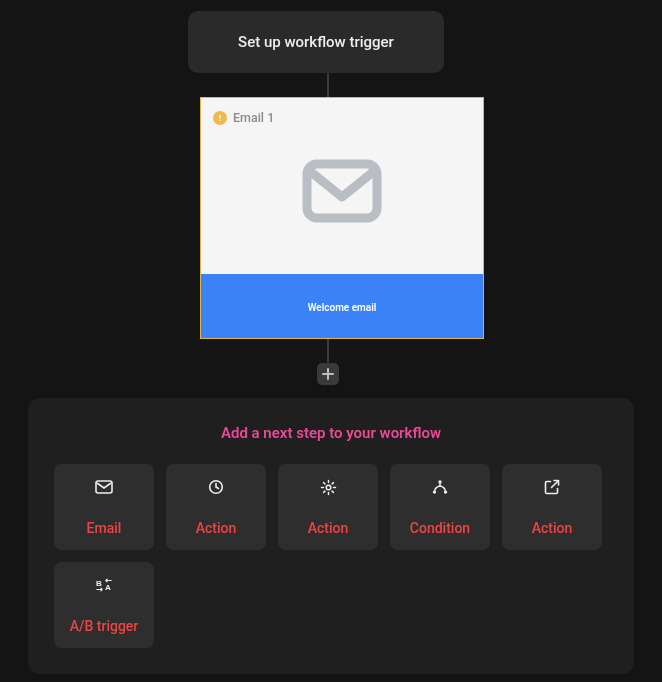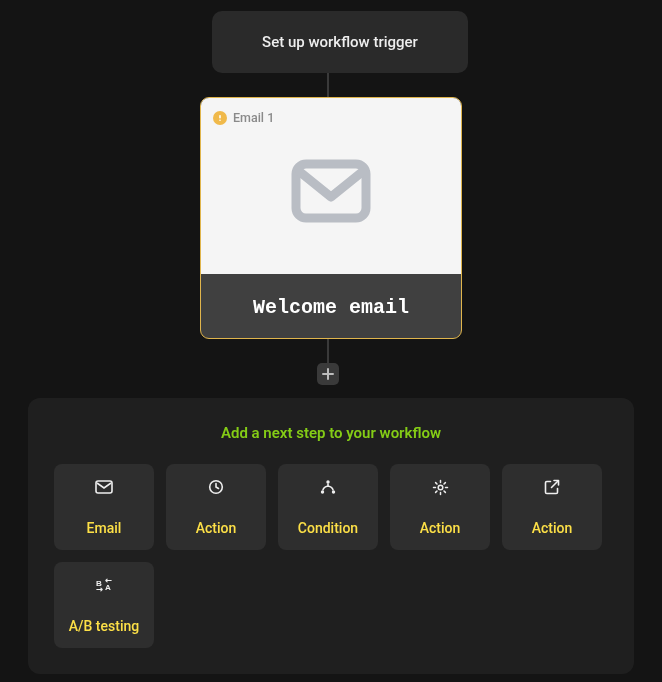--- a/index.html
+++ b/index.html
@@ -11,21 +11,21 @@
     overflow: hidden;
     color: #eee;
   }
   .canvas {
     position: relative;
     width: 100%;
     height: 100%;
   }
   .trigger-node {
     position: absolute;
-    left: 212px;
+    left: 188px;
     top: 11px;
     width: 256px;
     height: 62px;
     background: #2a2a2a;
     border-radius: 10px;
     display: flex;
     align-items: center;
     justify-content: center;
     font-size: 15px;
     font-weight: 500;
@@ -37,27 +37,27 @@
     left: 327px;
     top: 73px;
     width: 2px;
     height: 24px;
     background: #3a3a3a;
   }
   .email-node {
     position: absolute;
     left: 200px;
     top: 97px;
-    width: 262px;
+    width: 284px;
     height: 242px;
     border: 1px solid #e0b54c;
-    border-radius: 9px;
+    border-radius: 0;
     overflow: hidden;
     cursor: pointer;
-    background: #404040;
+    background: #3b82f6;
   }
   .email-preview {
     width: 100%;
     height: 176px;
     background: #f5f5f5;
     position: relative;
   }
   .email-badge {
     position: absolute;
     top: 12px;
@@ -83,24 +83,23 @@
     position: absolute;
     left: 50%;
     top: 54%;
     transform: translate(-50%, -50%);
   }
   .email-title {
     height: 66px;
     display: flex;
     align-items: center;
     justify-content: center;
-    font-size: 20px;
+    font-size: 10px;
     font-weight: 600;
     color: #fff;
-    font-family: Liberation Mono, monospace;
   }
   .connector-2 {
     position: absolute;
     left: 327px;
     top: 339px;
     width: 2px;
     height: 24px;
     background: #3a3a3a;
   }
   .plus-node {
@@ -123,42 +122,42 @@
     top: 398px;
     width: 606px;
     background: #1f1f1f;
     border-radius: 12px;
     padding: 26px 26px 26px 26px;
   }
   .palette-title {
     text-align: center;
     font-size: 15px;
     font-weight: 600;
-    color: #84cc16;
+    color: #ec4899;
     margin-bottom: 22px;
   }
   .palette-grid {
     display: flex;
     flex-wrap: wrap;
     gap: 12px;
   }
   .step-tile {
     width: 100px;
     height: 86px;
     background: #2e2e2e;
     border-radius: 8px;
     display: flex;
     flex-direction: column;
     align-items: center;
     justify-content: center;
     gap: 24px;
     cursor: pointer;
     font-size: 14px;
     font-weight: 500;
-    color: #fde047;
+    color: #ef4444;
   }
   .step-tile .tile-icon {
     width: 18px;
     height: 18px;
     display:flex;
     align-items:center;
     justify-content:center;
   }
 </style>
 </head>
@@ -222,38 +221,38 @@
           <svg width="16" height="16" viewBox="0 0 16 16" fill="none">
               <circle cx="8" cy="8" r="6.3" stroke="#eee" stroke-width="1.6"></circle>
               <path d="M8 4.5 V8 L10.5 9.5" stroke="#eee" stroke-width="1.6" stroke-linecap="round"></path>
             </svg>
         </span>
         <span>Action</span>
       </div>
 
       <div class="step-tile">
         <span class="tile-icon">
+          <svg width="17" height="17" viewBox="0 0 17 17" fill="none">
+              <circle cx="8.5" cy="8.5" r="2.3" stroke="#eee" stroke-width="1.5"></circle>
+              <path d="M8.5 1.5v2M8.5 13.5v2M1.5 8.5h2M13.5 8.5h2M3.6 3.6l1.4 1.4M12 12l1.4 1.4M13.4 3.6L12 5M5 12l-1.4 1.4" stroke="#eee" stroke-width="1.5" stroke-linecap="round"></path>
+            </svg>
+        </span>
+        <span>Action</span>
+      </div>
+
+      <div class="step-tile">
+        <span class="tile-icon">
           <svg width="18" height="16" viewBox="0 0 18 16" fill="none">
               <circle cx="9" cy="3" r="1.7" fill="#eee"></circle>
               <circle cx="3.5" cy="13" r="1.7" fill="#eee"></circle>
               <circle cx="14.5" cy="13" r="1.7" fill="#eee"></circle>
               <path d="M9 4.5 V7 M9 7 C9 7 4.5 8 3.8 11.3 M9 7 C9 7 13.5 8 14.2 11.3" stroke="#eee" stroke-width="1.6" fill="none"></path>
             </svg>
         </span>
         <span>Condition</span>
-      </div>
-
-      <div class="step-tile">
-        <span class="tile-icon">
-          <svg width="17" height="17" viewBox="0 0 17 17" fill="none">
-              <circle cx="8.5" cy="8.5" r="2.3" stroke="#eee" stroke-width="1.5"></circle>
-              <path d="M8.5 1.5v2M8.5 13.5v2M1.5 8.5h2M13.5 8.5h2M3.6 3.6l1.4 1.4M12 12l1.4 1.4M13.4 3.6L12 5M5 12l-1.4 1.4" stroke="#eee" stroke-width="1.5" stroke-linecap="round"></path>
-            </svg>
-        </span>
-        <span>Action</span>
       </div>
 
       <div class="step-tile">
         <span class="tile-icon">
           <svg width="16" height="16" viewBox="0 0 16 16" fill="none">
               <path d="M6.5 2.5 H2.8 c-.7 0-1.3.6-1.3 1.3 v9.4 c0 .7.6 1.3 1.3 1.3 h9.4 c.7 0 1.3-.6 1.3-1.3 V9.5" stroke="#eee" stroke-width="1.6" stroke-linecap="round"></path>
               <path d="M10 1.5 h4.5 V6" stroke="#eee" stroke-width="1.6" stroke-linecap="round" stroke-linejoin="round"></path>
               <path d="M14.2 1.8 L7.5 8.5" stroke="#eee" stroke-width="1.6" stroke-linecap="round"></path>
             </svg>
         </span>
@@ -262,19 +261,19 @@
 
       <div class="step-tile">
         <span class="tile-icon">
           <svg width="20" height="14" viewBox="0 0 20 14" fill="none">
             <text x="1" y="8" font-size="9" font-weight="700" fill="#eee" font-family="sans-serif">B</text>
             <text x="11" y="13" font-size="9" font-weight="700" fill="#eee" font-family="sans-serif">A</text>
             <path d="M2 12 L8 12 M8 12 L6.5 10.5 M8 12 L6.5 13.5" stroke="#eee" stroke-width="1.2" stroke-linecap="round"></path>
             <path d="M18 2 L12 2 M12 2 L13.5 0.5 M12 2 L13.5 3.5" stroke="#eee" stroke-width="1.2" stroke-linecap="round"></path>
           </svg>
         </span>
-        <span>A/B testing</span>
+        <span>A/B trigger</span>
       </div>
 
     </div>
   </div>
 
 </div>
 
 </body></html>

